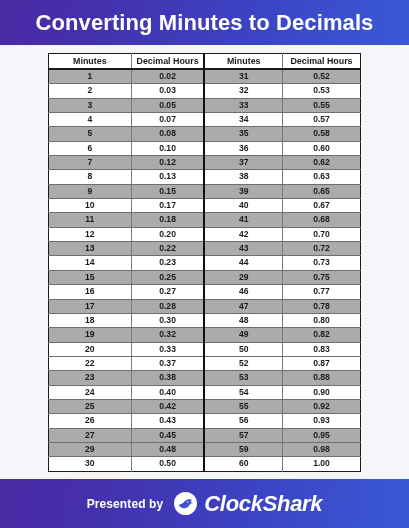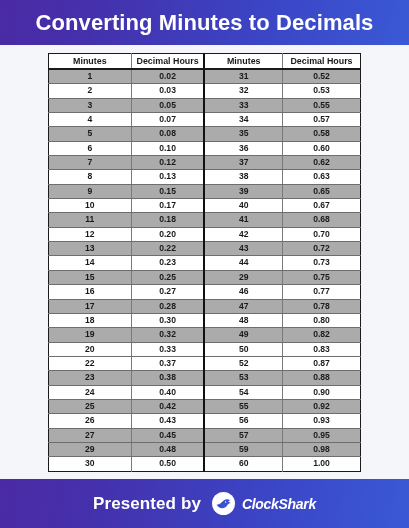--- a/index.html
+++ b/index.html
@@ -106,21 +106,21 @@
     height: 49px;
     flex: 0 0 49px;
     background: linear-gradient(100deg, #4b2aa5 0%, #4530ab 22%, #3b44c4 62%, #3a59d6 100%);
     display: flex;
     align-items: center;
     justify-content: center;
     gap: 11px;
   }
   .presented-by {
     color: #ffffff;
-    font-size: 17px;
+    font-size: 12px;
     font-weight: bold;
     letter-spacing: 0.1px;
     line-height: 1;
   }
   .brand {
     display: flex;
     align-items: center;
     gap: 7px;
   }
   .brand-mark {
@@ -128,21 +128,21 @@
     height: 23px;
     border-radius: 50%;
     background: #ffffff;
     display: flex;
     align-items: center;
     justify-content: center;
     flex: 0 0 23px;
   }
   .brand-name {
     color: #ffffff;
-    font-size: 14px;
+    font-size: 22px;
     font-weight: bold;
     font-style: italic;
     letter-spacing: -0.3px;
     line-height: 1;
   }
 </style>
 </head>
 <body>
 
 <div class="page">

